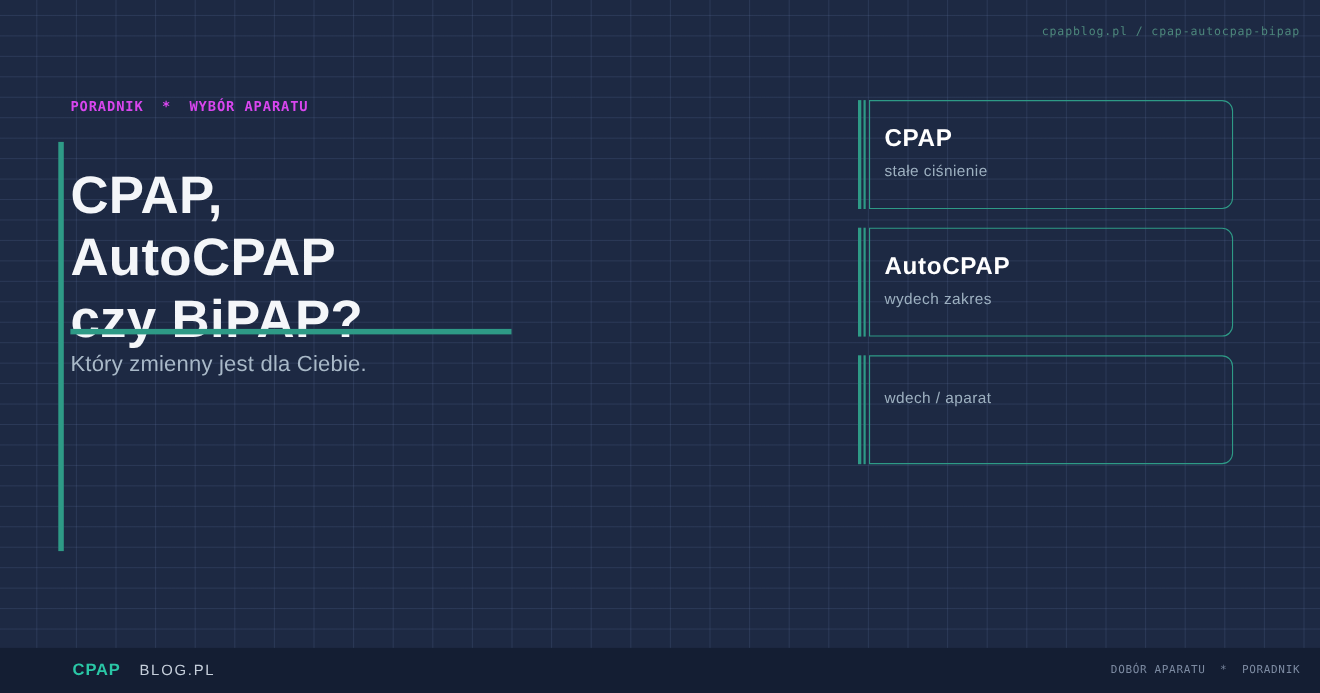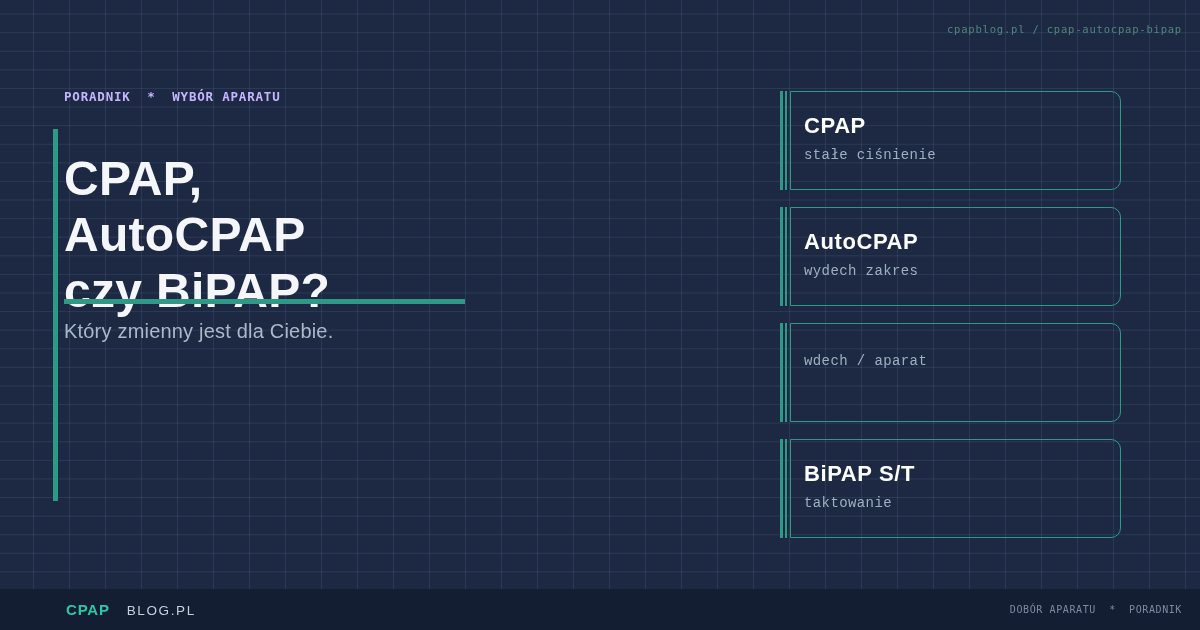--- a/index.html
+++ b/index.html
@@ -25,21 +25,21 @@
     color: #4d877c;
     white-space: pre;
   }
 
   
   .eyebrow {
     position: absolute; left: 64px; top: 89px;
     font-family: "DejaVu Sans Mono", monospace;
     font-size: 12.5px; font-weight: bold;
     letter-spacing: 0.8px;
-    color: #c4b5fd;
+    color: #d946ef;
     white-space: pre;
   }
   .vbar {
     position: absolute; left: 53px; top: 129px;
     width: 5px; height: 372px;
     background: #2e9a86;
   }
   .title {
     position: absolute; left: 64px; top: 119px;
     font-size: 48px; font-weight: 800;
@@ -86,21 +86,20 @@
     background: transparent;
   }
   .card-title {
     font-size: 22px; font-weight: 800;
     letter-spacing: 0.6px; color: #ffffff;
   }
   .card-sub {
     margin-top: 8px;
     font-size: 14px; color: #9db0c0;
     letter-spacing: 0.4px;
-    font-family: Liberation Mono, monospace;
   }
 
   
   .footer {
     position: absolute; left: 0; bottom: 0;
     width: 100%; height: 41px;
     background: #141e33;
     display: flex; align-items: center; justify-content: space-between;
     box-sizing: border-box;
     padding: 0 18px 0 66px;
@@ -160,28 +159,20 @@
   </div>
 
   <div class="card">
     <span class="bar-a"></span>
     <span class="bar-b"></span>
     <div class="card-box">
       <div class="card-sub">wdech / aparat</div>
     </div>
   </div>
 
-  <div class="card">
-    <span class="bar-a"></span>
-    <span class="bar-b"></span>
-    <div class="card-box">
-      <div class="card-title">BiPAP S/T</div>
-      <div class="card-sub">taktowanie</div>
-    </div>
-  </div>
 
 </div>
 
 <div class="footer">
   <div class="brand">
     <span class="brand-cpap">CPAP</span>
     <span class="brand-blog">BLOG.PL</span>
   </div>
   <div class="tagline">DOBÓR APARATU  *  PORADNIK</div>
 </div>

